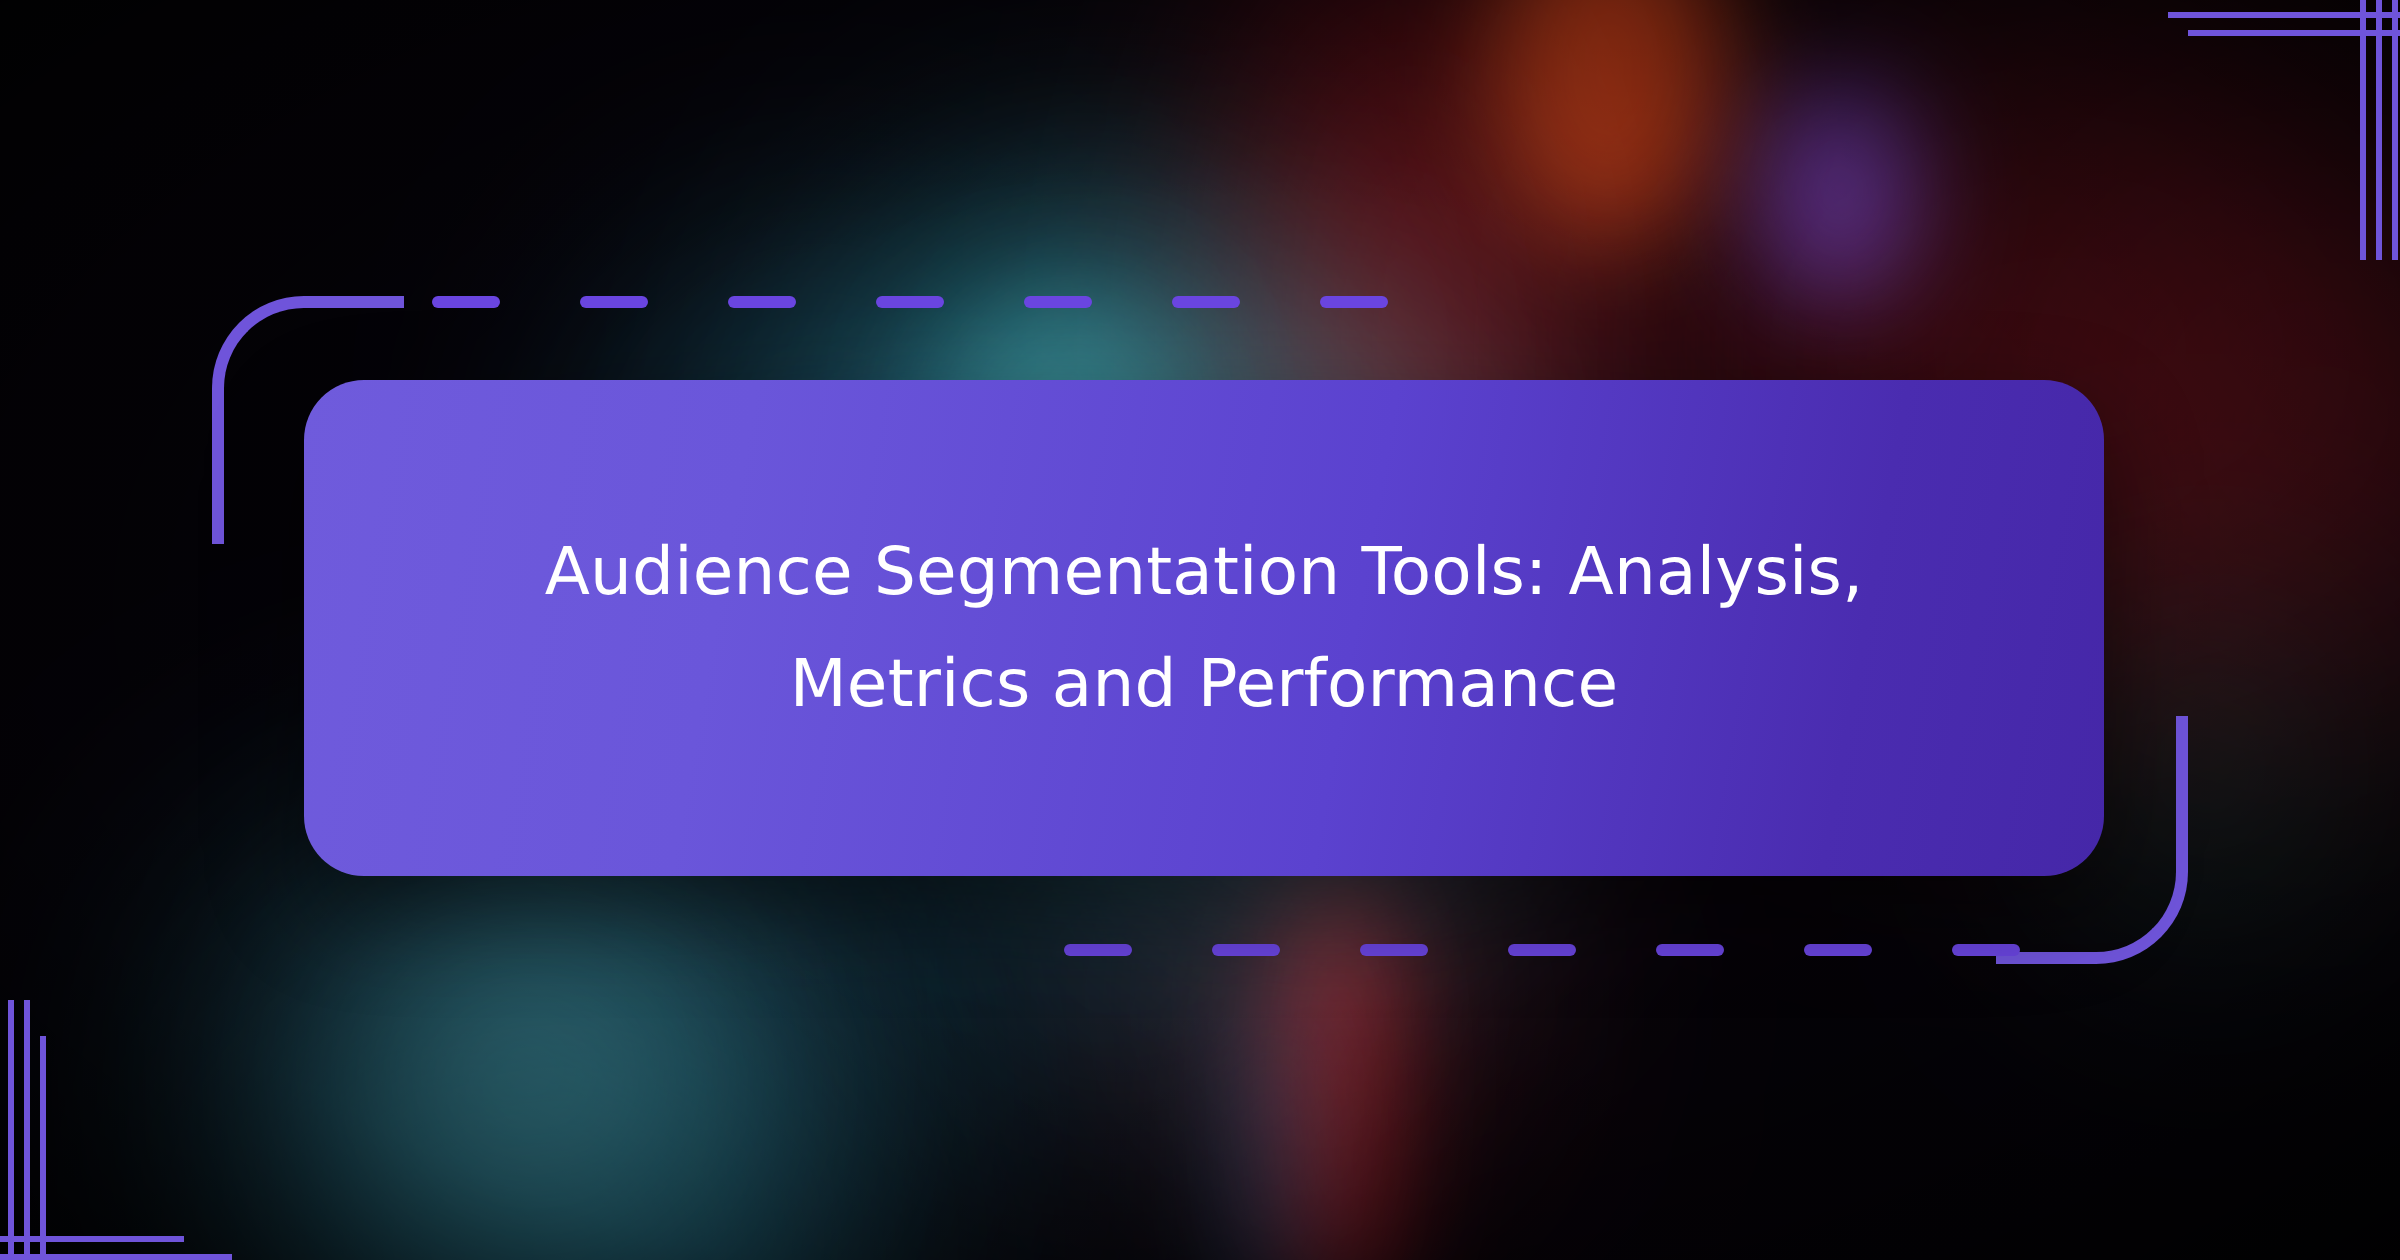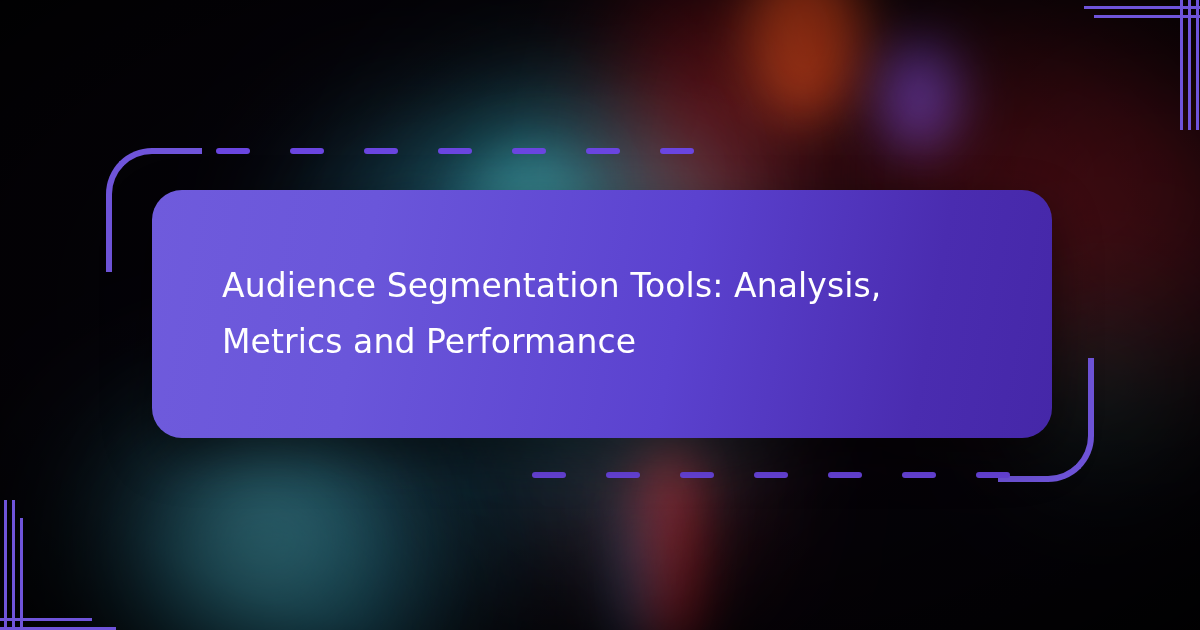--- a/index.html
+++ b/index.html
@@ -111,21 +111,21 @@
     display: flex;
     align-items: center;
     justify-content: center;
     padding: 0 64px;
   }
   .card-title {
     color: #ffffff;
     font-size: 33px;
     line-height: 56px;
     font-weight: 400;
-    text-align: left;
+    text-align: center;
     letter-spacing: 0.1px;
     font-family: "DejaVu Sans", sans-serif;
     max-width: 760px;
   }
 </style>
 </head>
 <body>
 
 <div id="stage">
 

